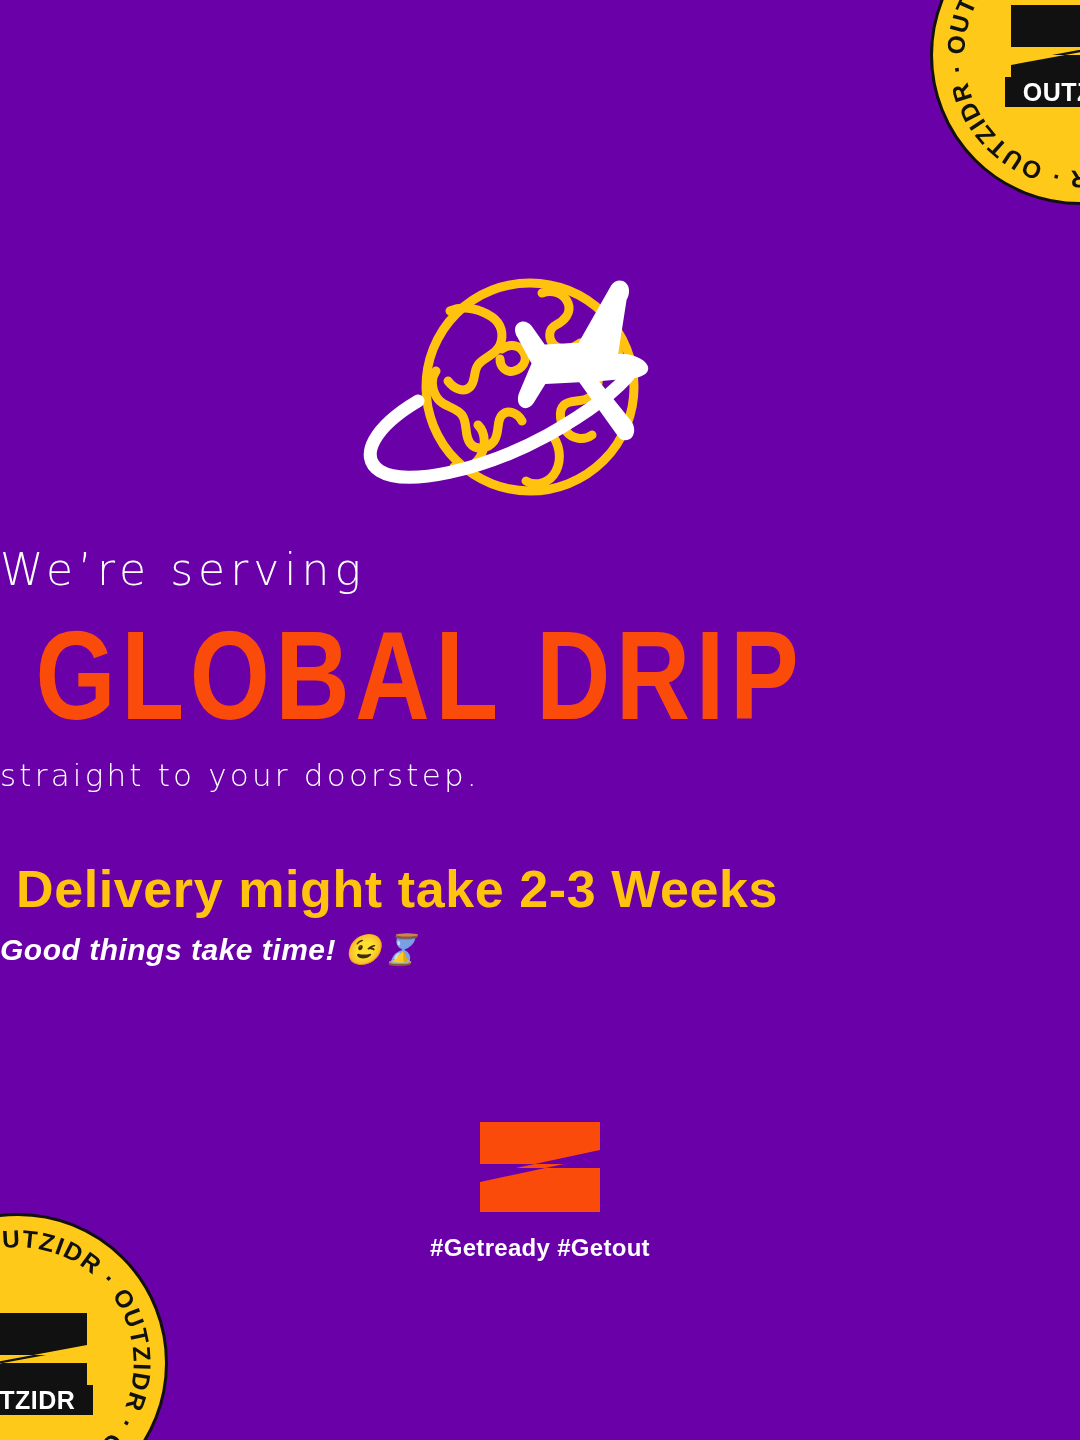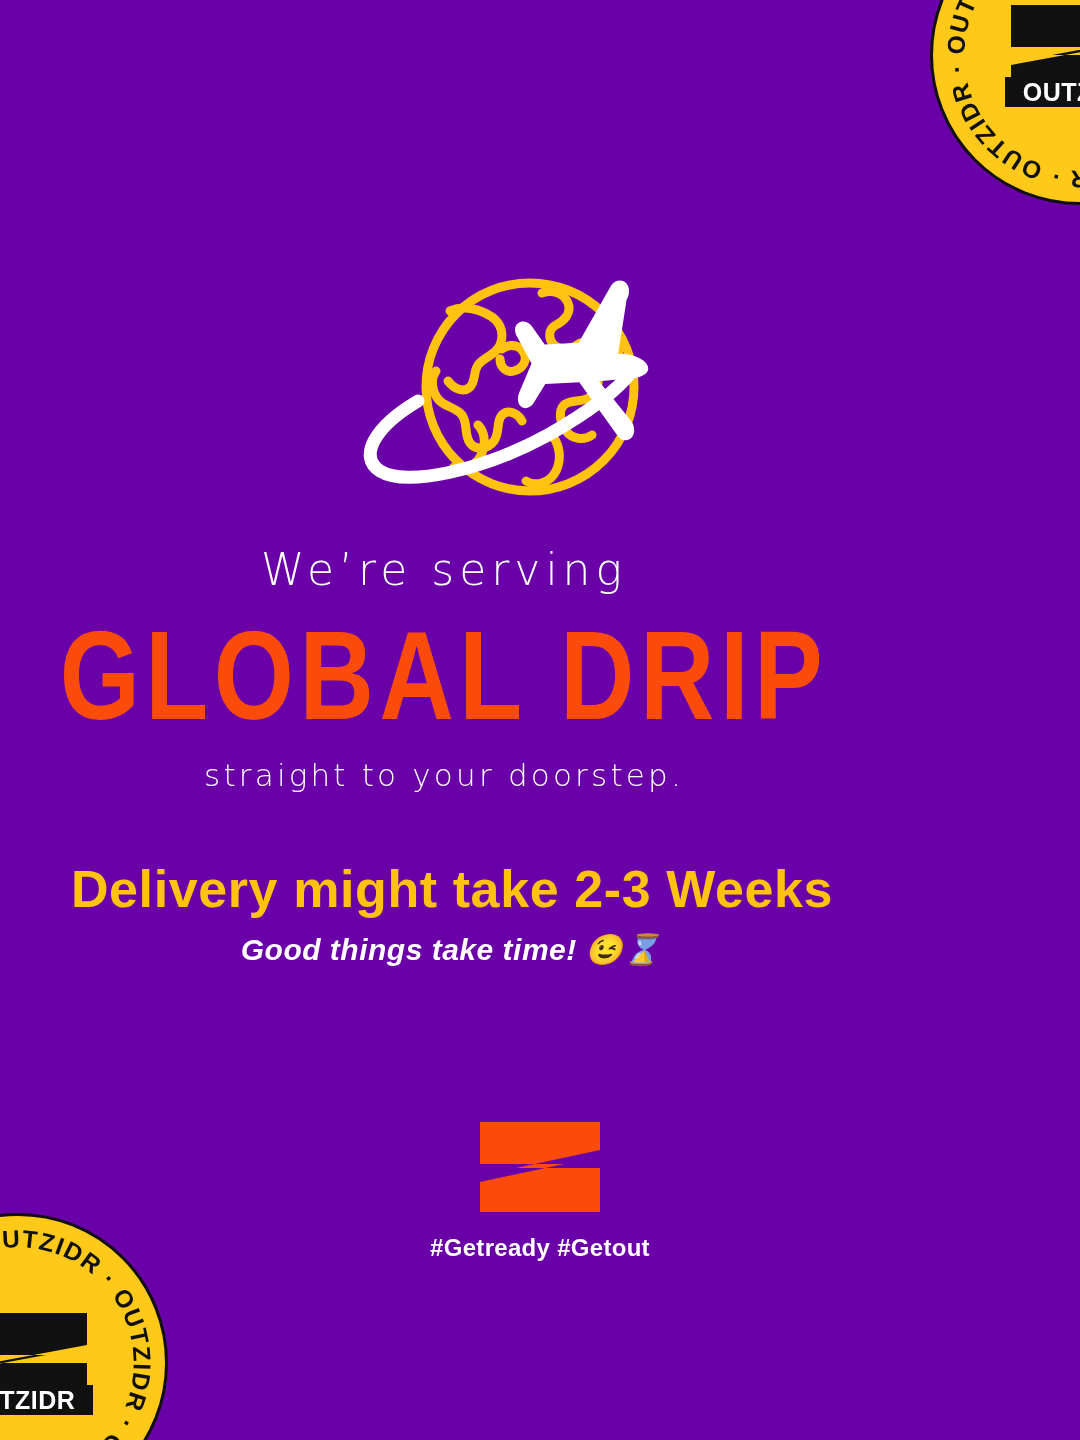--- a/index.html
+++ b/index.html
@@ -73,21 +73,20 @@
     height: 240px;
   }
   #hero-art svg { width: 100%; height: 100%; display: block; overflow: visible; }
 
   
   #copy {
     position: absolute;
     left: 0;
     top: 548px;
     width: 888px;
-    text-align: center;
   }
   #line-serving {
     font-family: "DejaVu Sans", sans-serif;
     font-weight: 300;
     font-size: 44px;
     color: #ffffff;
     letter-spacing: 5px;
     line-height: 1;
     margin: 0;
   }
@@ -123,21 +122,20 @@
   }
   #line-subnote {
     font-family: "Liberation Sans Narrow", "Liberation Sans", sans-serif;
     font-weight: 700;
     font-style: italic;
     font-size: 30px;
     color: #ffffff;
     letter-spacing: 0.5px;
     line-height: 1;
     margin: 20px 0 0 0;
-    padding-left: 14px;
   }
 
   
   #footer-lockup {
     position: absolute;
     left: 0;
     top: 1122px;
     width: 1080px;
     display: flex;
     flex-direction: column;

